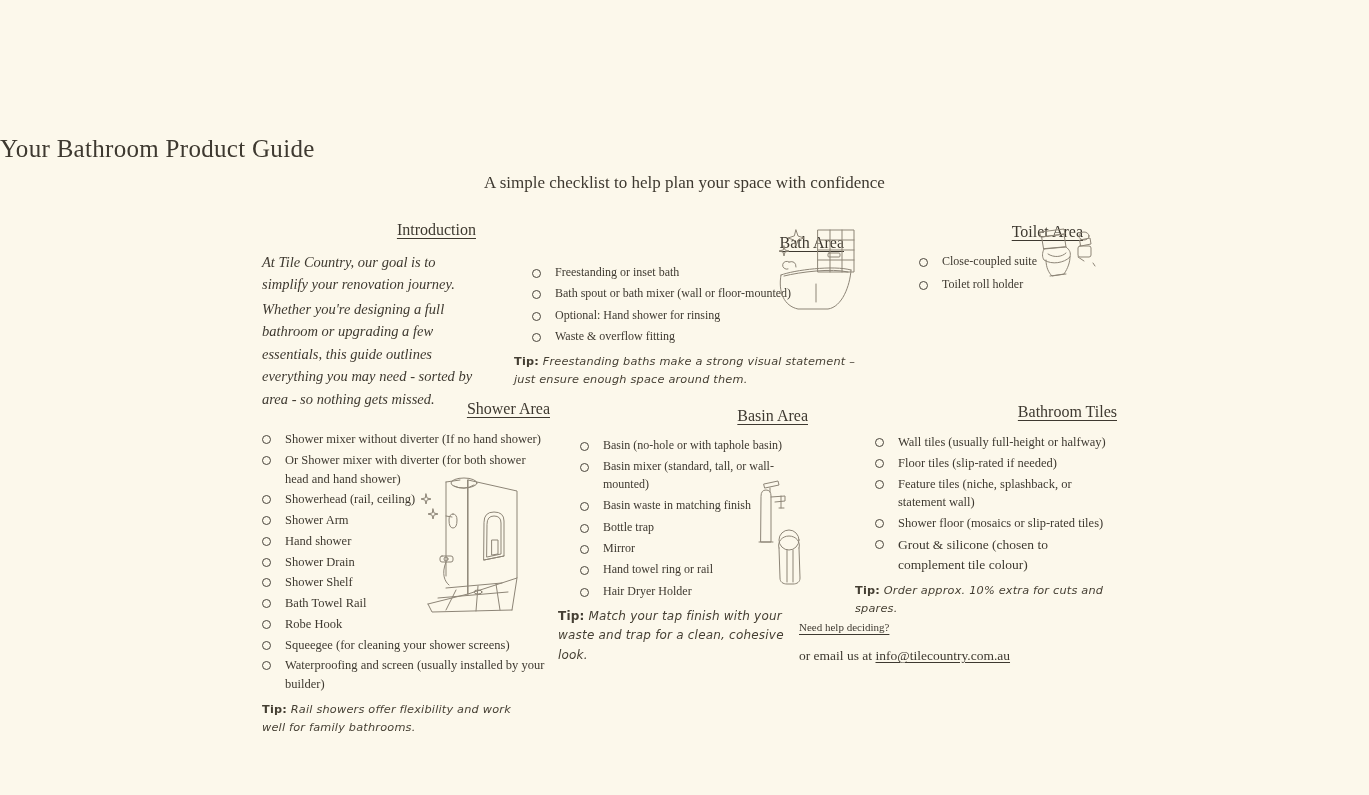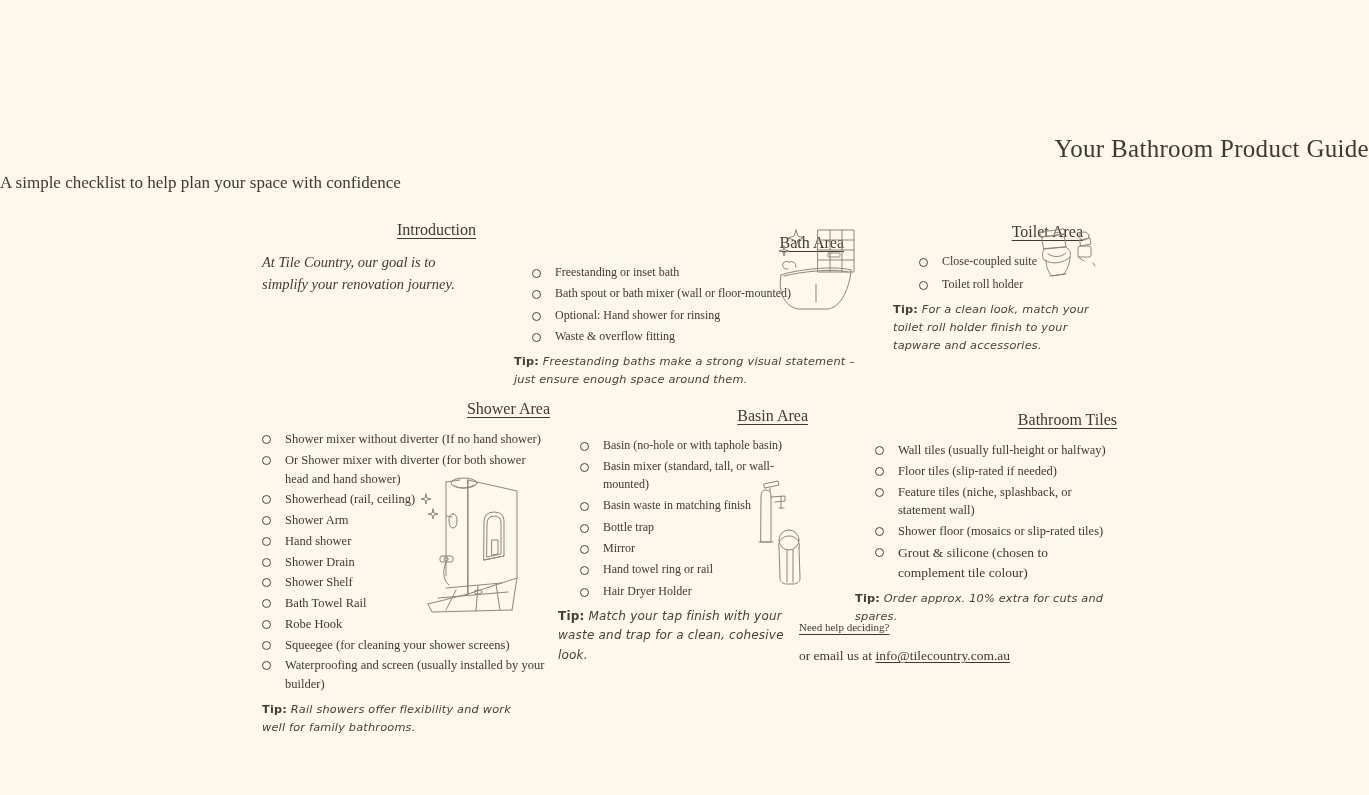--- a/index.html
+++ b/index.html
@@ -3,25 +3,25 @@
 <meta charset="utf-8">
 <style>
   html,body{margin:0;padding:0;}
   body{
     width:1369px;height:795px;position:relative;overflow:hidden;
     background:#FCF8EB;color:#3E3930;
     font-family:"Liberation Serif", serif;
   }
   .page-title{
     position:absolute;left:0;right:0;top:135;top:135px;
-    text-align:right;font-size:25px;letter-spacing:.3px;
+    text-align:left;font-size:25px;letter-spacing:.3px;
   }
   .page-subtitle{
     position:absolute;left:0;right:0;top:173px;
-    font-size:17px;
+    text-align:center;font-size:17px;
   }
   .section{position:absolute;}
   .heading{
     font-size:16px;text-align:right;
     text-decoration:underline;text-underline-offset:3px;
     margin:0 0 12px 0;font-weight:normal;
   }
   .heading.left{text-align:left;font-size:11px;margin-bottom:10px;}
   .intro-body p{
     margin:0 0 2px 0;font-style:italic;font-size:14.5px;line-height:1.55;
@@ -49,20 +49,21 @@
 </head>
 <body>
 
 <div class="page-title">Your Bathroom Product Guide</div>
 <div class="page-subtitle">A simple checklist to help plan your space with confidence</div>
 
 <div class="section sec-intro" style="left:262px;top:221px;width:214px;">
   <h2 class="heading">Introduction</h2>
   <div class="intro-body">
     <p>At Tile Country, our goal is to simplify your renovation journey.</p>
+    <p>Whether you're designing a full bathroom or upgrading a few essentials, this guide outlines everything you may need - sorted by area - so nothing gets missed.</p>
   </div>
 </div>
 
 <div class="section sec-bath" style="left:514px;top:221px;width:350px;margin-top:13px;">
   <h2 class="heading" style="width:330px;">Bath Area</h2>
   <div class="items" style="padding-left:18px;">
     <div class="item">
         <span class="bullet"></span>
         <span>Freestanding or inset bath</span>
       </div>
@@ -87,21 +88,20 @@
   <div class="items" style="padding-left:26px;">
     <div class="item">
         <span class="bullet"></span>
         <span>Close-coupled suite</span>
       </div>
     <div class="item">
         <span class="bullet"></span>
         <span>Toilet roll holder</span>
       </div>
   </div>
-  <p class="tip"><b>Tip:</b><span> For a clean look, match your toilet roll holder finish to your tapware and accessories.</span></p>
 </div>
 
 <div class="section sec-shower" style="left:262px;top:400px;width:288px;">
   <h2 class="heading">Shower Area</h2>
   <div class="items">
     <div class="item">
         <span class="bullet"></span>
         <span>Shower mixer without diverter (If no hand shower)</span>
       </div>
     <div class="item">
@@ -176,21 +176,21 @@
         <span>Hand towel ring or rail</span>
       </div>
     <div class="item">
         <span class="bullet"></span>
         <span>Hair Dryer Holder</span>
       </div>
   </div>
   <p class="tip" style="font-size:12px;"><b>Tip:</b><span> Match your tap finish with your waste and trap for a clean, cohesive look.</span></p>
 </div>
 
-<div class="section sec-tiles" style="left:855px;top:403px;width:262px;margin-top:8px;">
+<div class="section sec-tiles" style="left:855px;top:403px;width:262px;">
   <h2 class="heading">Bathroom Tiles</h2>
   <div class="items" style="padding-left:20px;">
     <div class="item">
         <span class="bullet"></span>
         <span>Wall tiles (usually full-height or halfway)</span>
       </div>
     <div class="item">
         <span class="bullet"></span>
         <span>Floor tiles (slip-rated if needed)</span>
       </div>

